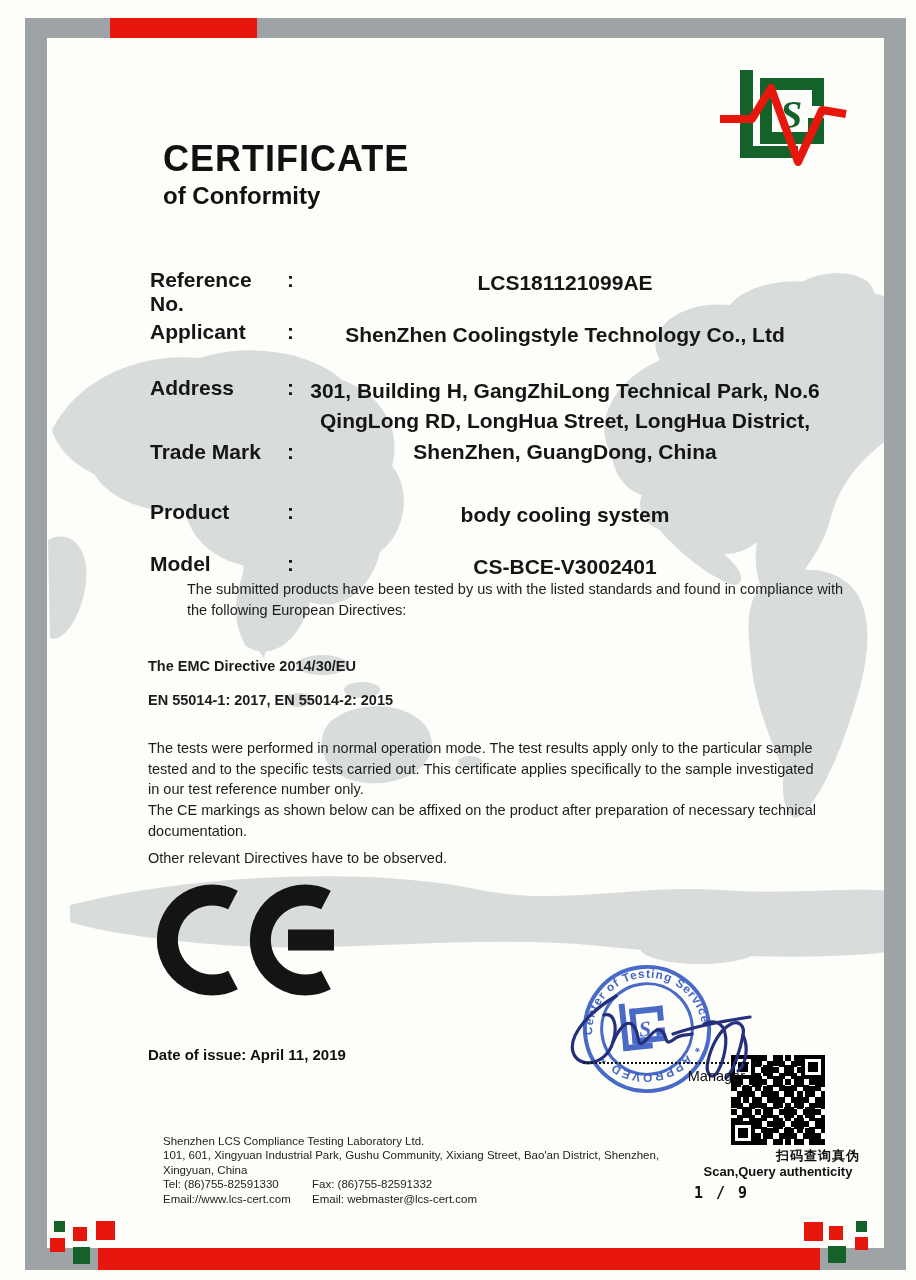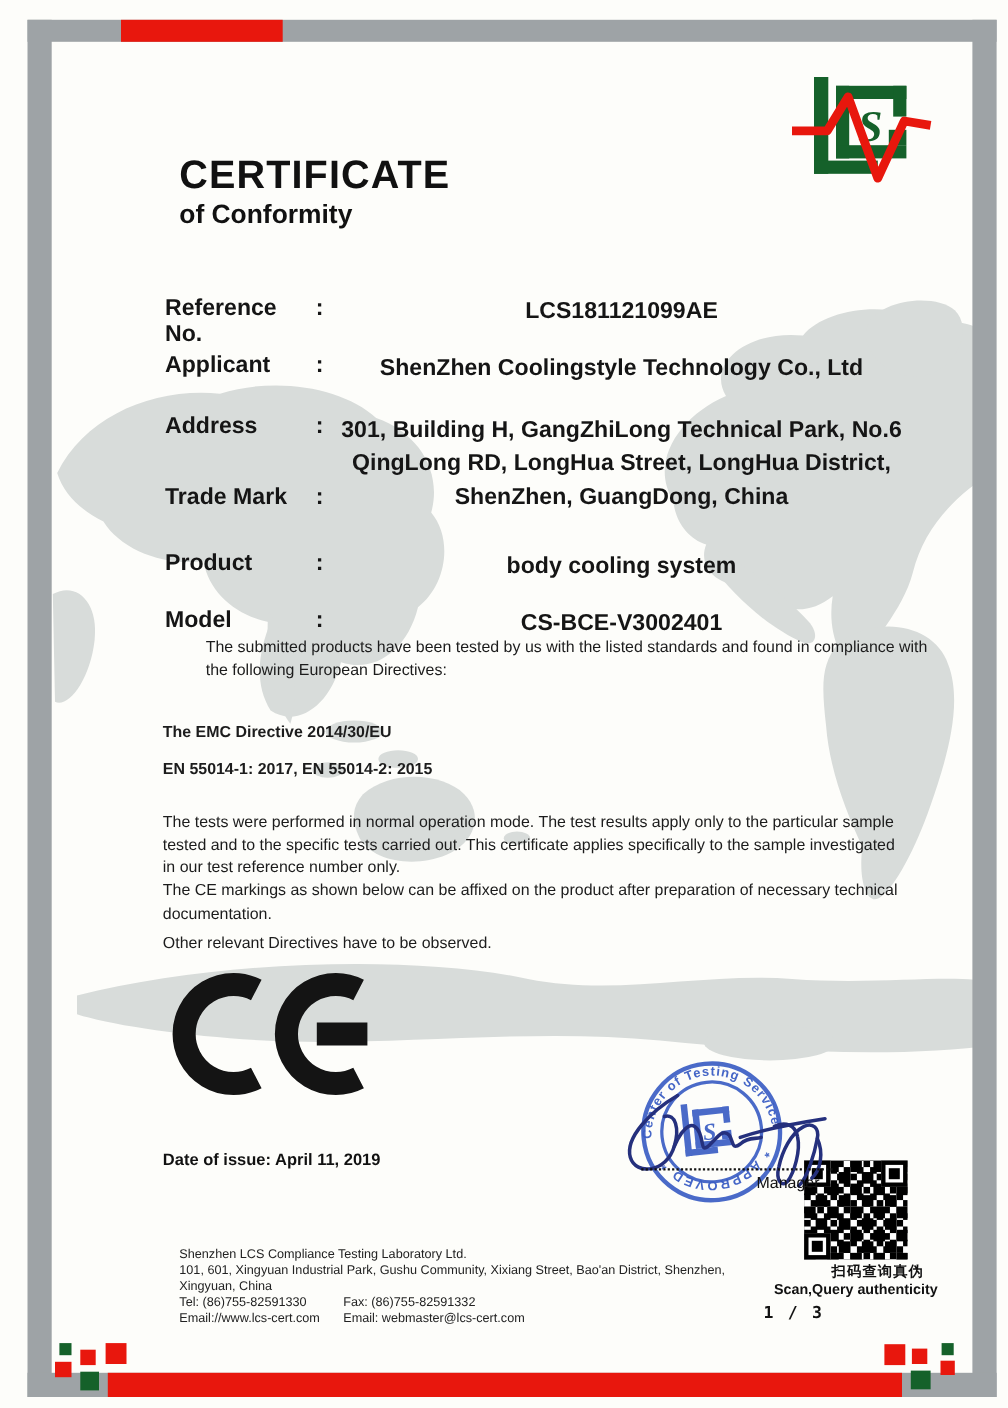--- a/index.html
+++ b/index.html
@@ -217,32 +217,32 @@
     <div class="finder" style="left:0; top:0;">
         <span></span>
       </div>
     <div class="finder" style="right:0; top:0;">
         <span></span>
       </div>
     <div class="finder" style="left:0; bottom:0;">
         <span></span>
       </div>
   </div>
-  <div class="abs qr-cap zh" style="left:660px; top:1147px; width:180px;text-align:right;">扫码查询真伪</div>
+  <div class="abs qr-cap zh" style="left:728px; top:1147px; width:180px;">扫码查询真伪</div>
   <div class="abs qr-cap en" style="left:682px; top:1164px; width:192px;">Scan,Query authenticity</div>
 
   <div class="abs content footer" style="left:163px; top:1134px; width:520px;">
     <div>Shenzhen LCS Compliance Testing Laboratory Ltd.</div>
     <div>101, 601, Xingyuan Industrial Park, Gushu Community, Xixiang Street, Bao'an District, Shenzhen,</div>
     <div>Xingyuan, China</div>
     <div class="cols">
       <span class="c1">Tel: (86)755-82591330</span>
       <span>Fax: (86)755-82591332</span>
     </div>
     <div class="cols">
       <span class="c1">Email://www.lcs-cert.com</span>
       <span>Email: webmaster@lcs-cert.com</span>
     </div>
   </div>
 
-  <div class="abs content pagenum" style="left:694px; top:1184px;">1 / 3</div>
+  <div class="abs content pagenum" style="left:694px; top:1184px;">1 / 9</div>
 
 </div>
 
 </body></html>

